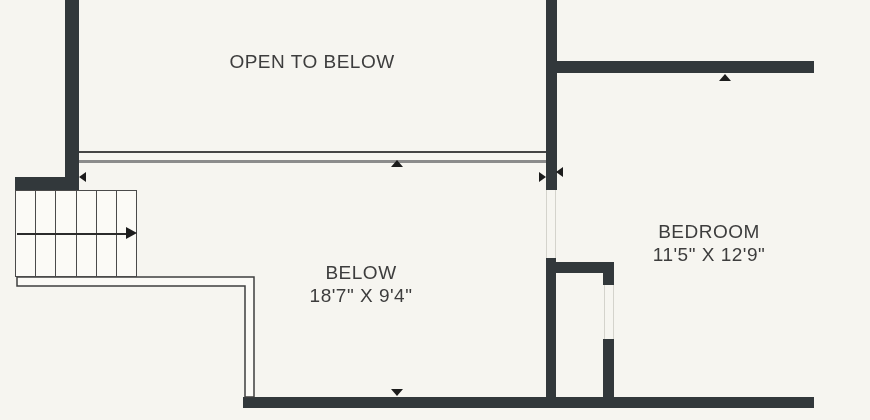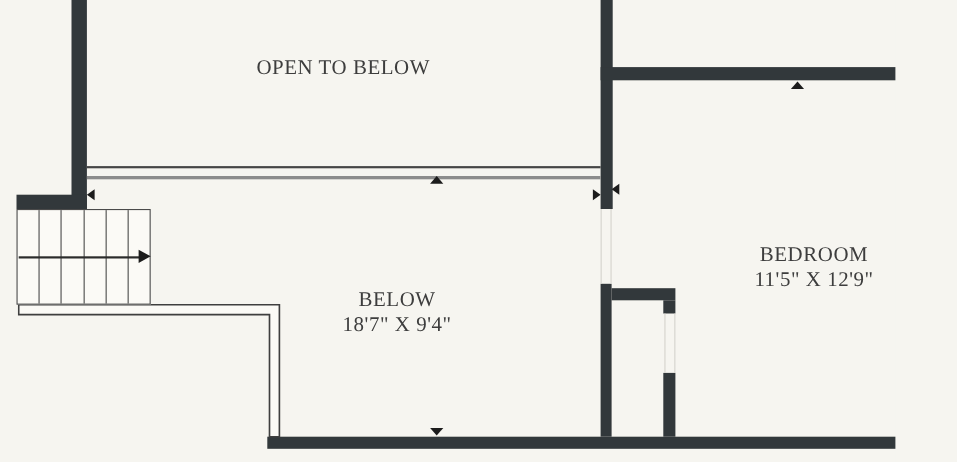--- a/index.html
+++ b/index.html
@@ -10,21 +10,20 @@
     --line-faint:#d4d3cc;
     --text:#3d3d3d;
     --marker:#1c1c1c;
     --fill:#fbfaf6;
   }
   html,body{margin:0;padding:0;}
   body{background:var(--background);font-family:"Liberation Sans", sans-serif;}
   .floorplan{
     position:relative;width:814px;height:420px;overflow:hidden;
     background:var(--background);
-    font-family:Liberation Serif, serif;
   }
   .abs{position:absolute;}
   .wall{position:absolute;background:var(--wall);}
   .thinline{position:absolute;background:var(--line-dark);}
   .grayline{position:absolute;background:var(--line-gray);}
   .faintline{position:absolute;background:var(--line-faint);}
   .label{
     position:absolute;color:var(--text);font-size:19px;line-height:23px;
     text-align:center;letter-spacing:0.5px;white-space:nowrap;
   }
@@ -120,18 +119,18 @@
 
   <div class="label" style="left:192px;top:50px;width:240px;">
     <span>OPEN TO BELOW</span>
   </div>
 
   <div class="label" style="left:261px;top:261px;width:200px;">
     <div>BELOW</div>
     <div>18'7" X 9'4"</div>
   </div>
 
-  <div class="label" style="left:640px;top:220px;width:200px;">
+  <div class="label" style="left:609px;top:220px;width:200px;">
     <div>BEDROOM</div>
     <div>11'5" X 12'9"</div>
   </div>
 
 </div>
 
 </body></html>

